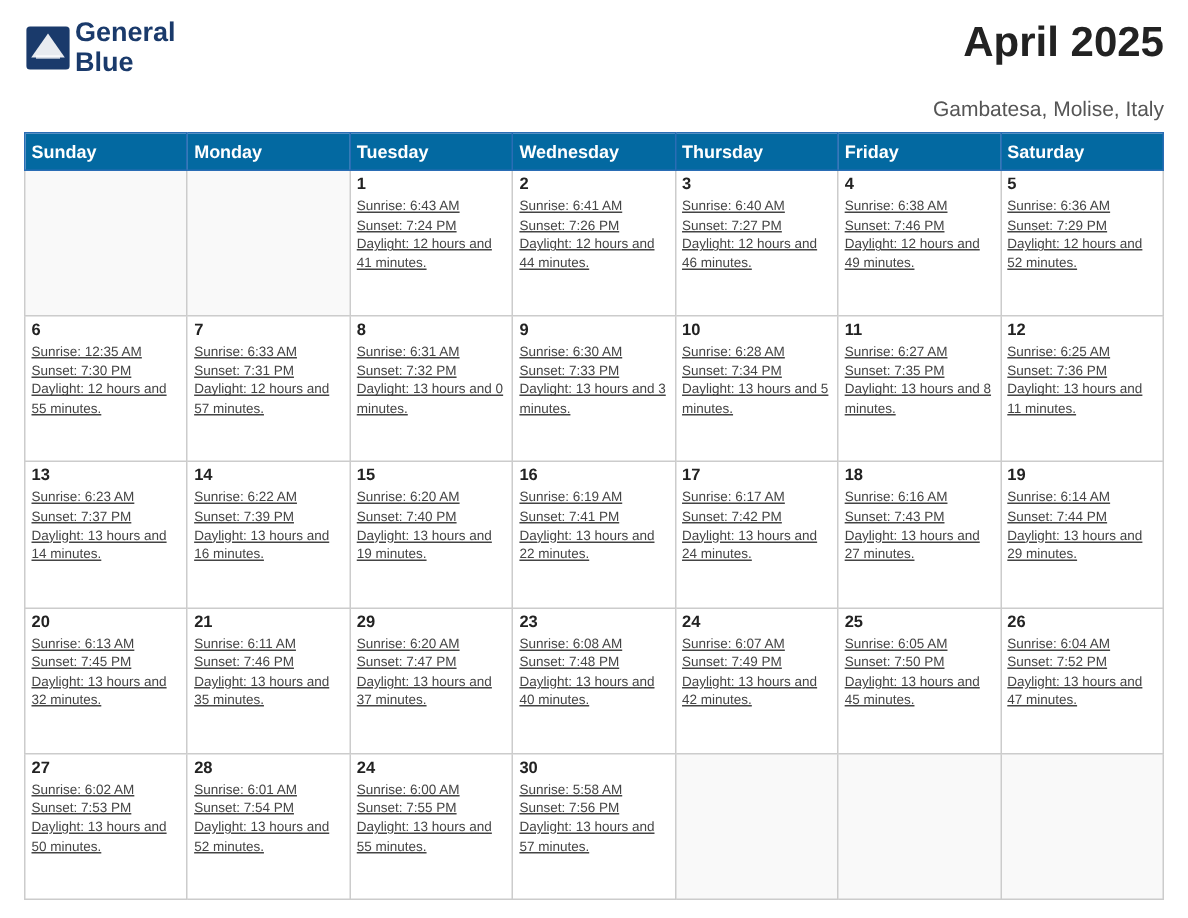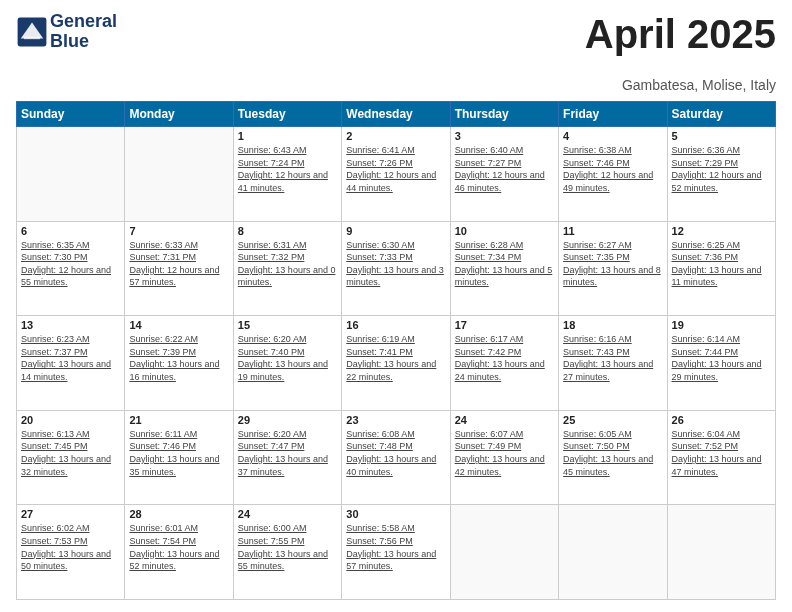--- a/index.html
+++ b/index.html
@@ -35,21 +35,21 @@
     }
     .logo-icon {
       width: 32px;
       height: 32px;
       margin-right: 2px;
     }
     .title-block {
       text-align: right;
     }
     .month-title {
-      font-size: 40px;
+      font-size: 28px;
       font-weight: bold;
       color: #222;
     }
     .location {
       font-size: 14px;
       color: #555;
       margin-top: 20px;
     }
     .calendar {
       flex: 1;
@@ -163,21 +163,21 @@
           <td>
             <span class="day-num">5</span>
             <div class="day-info">Sunrise: 6:36 AM
 Sunset: 7:29 PM
 Daylight: 12 hours and 52 minutes.</div>
           </td>
         </tr>
         <tr>
           <td>
             <span class="day-num">6</span>
-            <div class="day-info">Sunrise: 6:35 AM
+            <div class="day-info">Sunrise: 12:35 AM
 Sunset: 7:30 PM
 Daylight: 12 hours and 55 minutes.</div>
           </td>
           <td>
             <span class="day-num">7</span>
             <div class="day-info">Sunrise: 6:33 AM
 Sunset: 7:31 PM
 Daylight: 12 hours and 57 minutes.</div>
           </td>
           <td>

